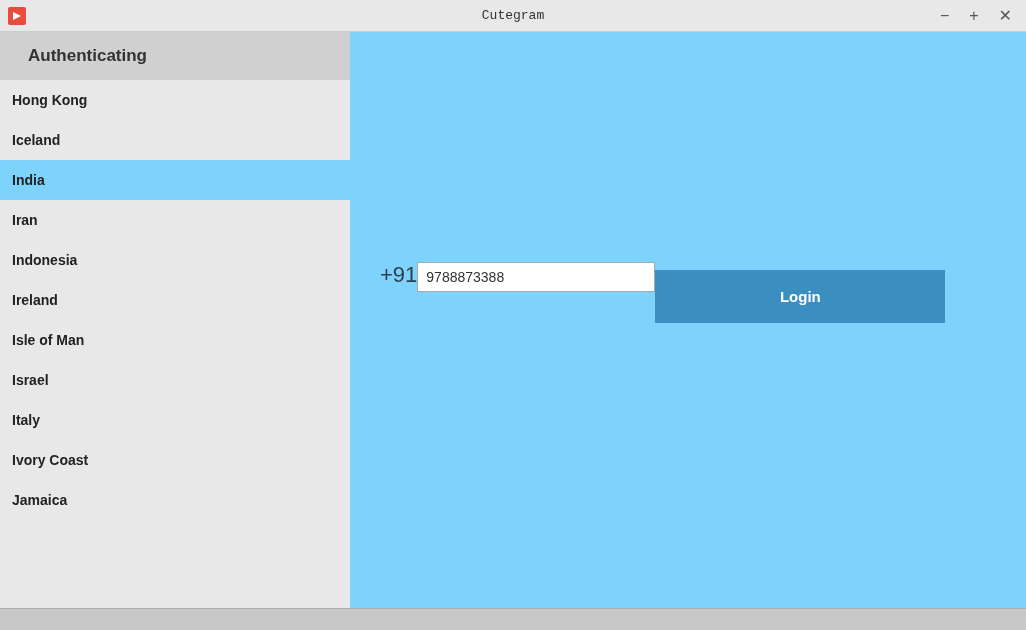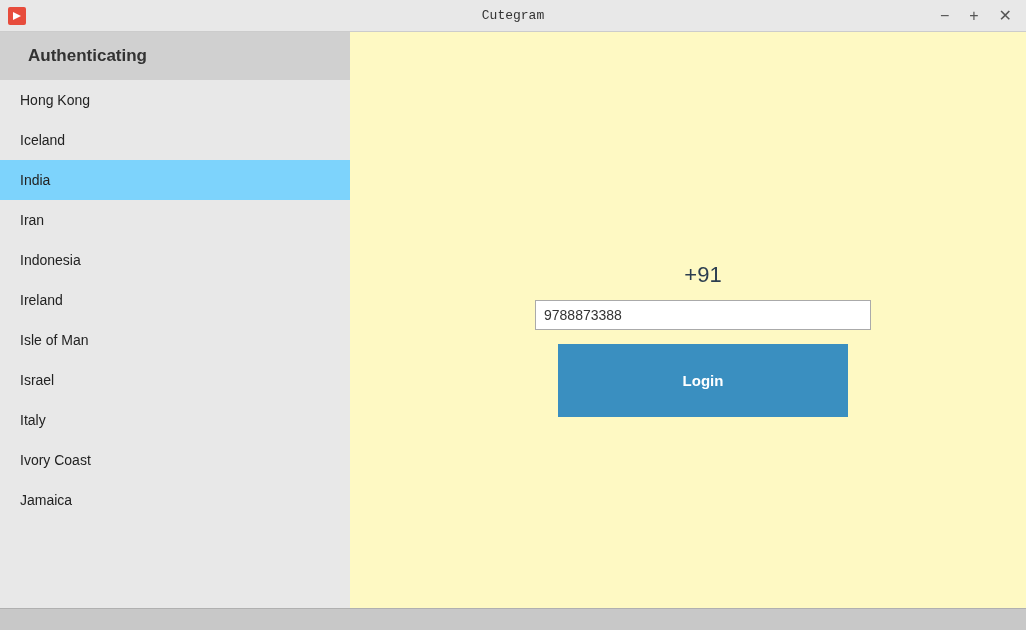--- a/index.html
+++ b/index.html
@@ -93,69 +93,71 @@
       flex-shrink: 0;
     }
 
     
     .country-list {
       flex: 1;
       overflow-y: auto;
       background: #e8e8e8;
     }
     .country-item {
-      padding: 12px 20px;
+      padding: 12px 12px;
       font-size: 14px;
       color: #222;
       cursor: pointer;
       border-bottom: none;
+      font-weight: bold;
     }
     .country-item.selected {
       background: #7dd3fc;
       color: #222;
     }
 
     
     .right-panel {
       flex: 1;
-      background: #fef9c3;
-      display: flex;
-      flex-direction: column;
-      align-items: center;
+      background: #7dd3fc;
+      display: flex;
+      flex-direction: row;
+      align-items: flex-start;
       padding: 230px 0 0 30px;
     }
 
     .phone-code {
       font-size: 22px;
       color: #2c3e50;
       margin-bottom: 12px;
       font-weight: 400;
     }
 
     .phone-input {
-      width: 336px;
+      width: 238px;
       padding: 6px 8px;
       font-size: 14px;
       border: 1px solid #aaa;
       background: #fff;
       outline: none;
       margin-bottom: 14px;
       color: #333;
     }
 
     .login-btn {
       width: 290px;
-      padding: 28px;
+      padding: 18px;
       background: #3a8fc0;
       color: #fff;
       font-size: 15px;
       font-weight: 600;
       border: none;
       cursor: pointer;
       text-align: center;
+      margin-top: 8px;
     }
 
     
     .status-bar {
       height: 22px;
       background: #c8c8c8;
       flex-shrink: 0;
       border-top: 1px solid #b0b0b0;
     }
   </style>

